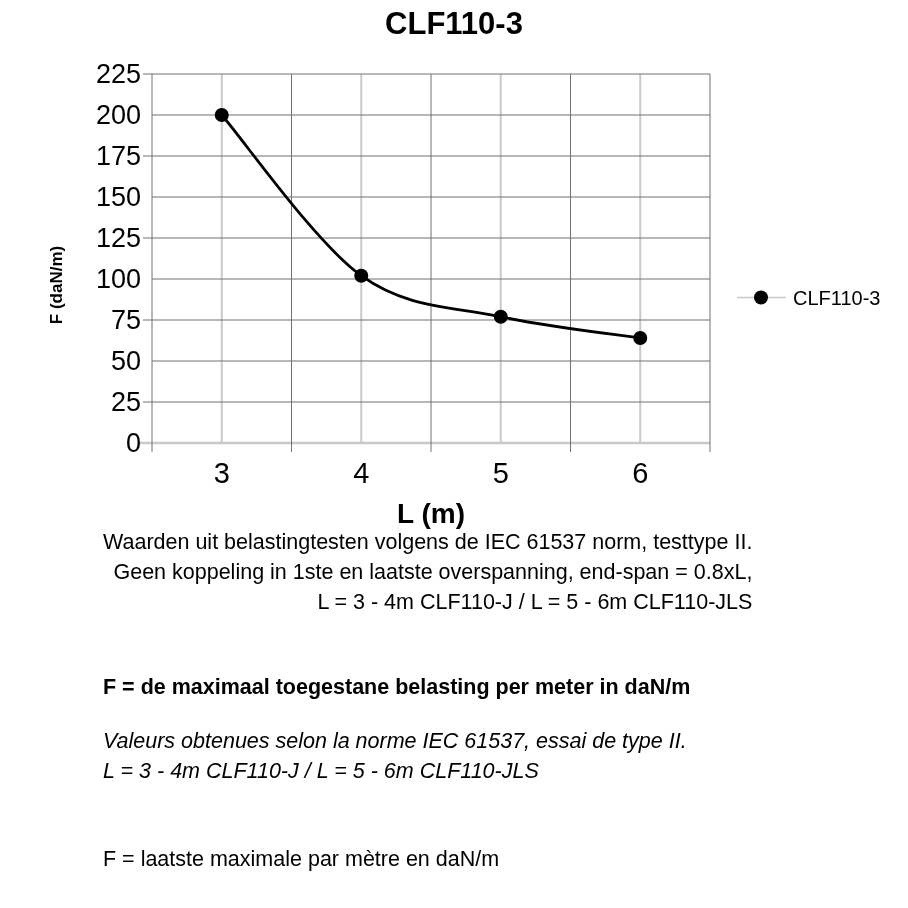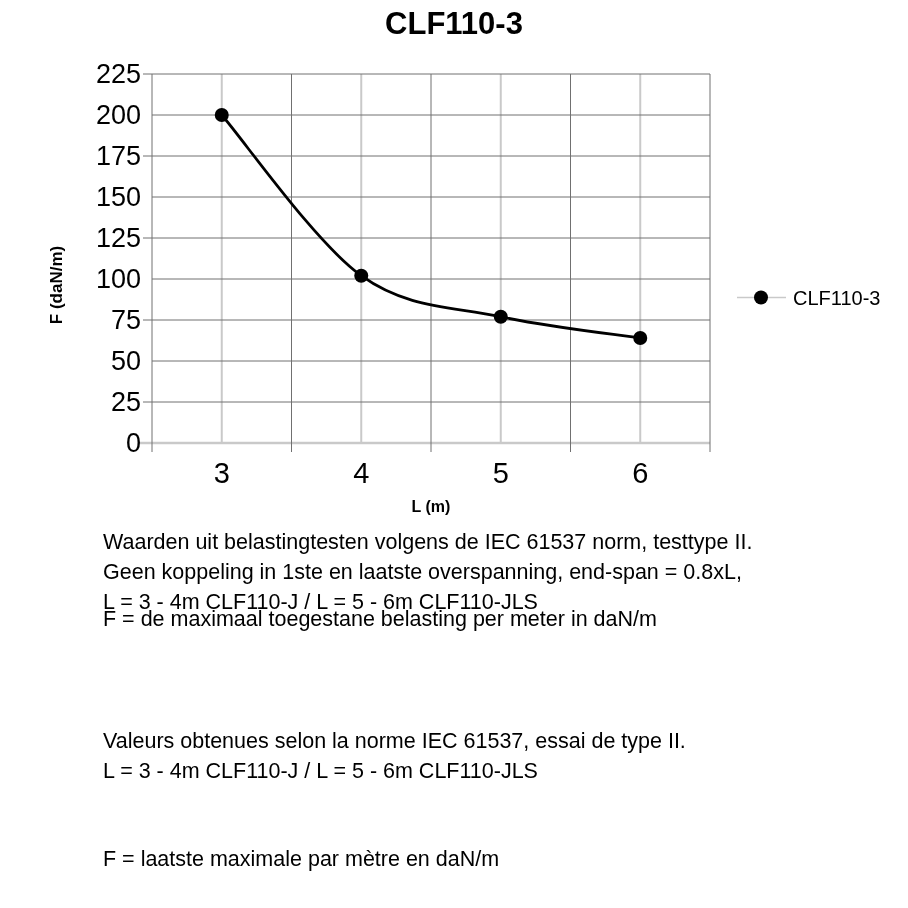--- a/index.html
+++ b/index.html
@@ -13,27 +13,27 @@
     text-align:center; font-size:31px; font-weight:700; letter-spacing:0;
   }
   .plot-svg { position:absolute; left:0; top:0; }
   .y-axis-title {
     position:absolute; left:57px; top:285px;
     transform:translate(-50%,-50%) rotate(-90deg);
     font-size:17px; font-weight:700; white-space:nowrap;
   }
   .x-axis-title {
     position:absolute; left:152px; top:498px; width:558px;
-    text-align:center; font-size:16px; font-weight:700;
+    text-align:center; font-size:28px; font-weight:700;
   }
   .notes { position:absolute; left:103px; font-size:21.5px; line-height:30px; }
   .note-line { white-space:nowrap; }
-  .block-nl-test   { top:527px; }
-  .block-nl-legend { top:604px; }
-  .block-fr-test   { top:726px; }
+  .block-nl-test   { top:527px;text-align:right; }
+  .block-nl-legend { top:672px;font-weight:bold; }
+  .block-fr-test   { top:726px;font-style:italic; }
   .block-fr-legend { top:844px; }
 </style>
 </head>
 <body>
 
 <div class="chart-title">CLF110-3</div>
 
 <svg class="plot-svg" id="plot" width="908" height="525" viewBox="0 0 908 525">
     <line x1="138" y1="443" x2="710" y2="443" stroke="#c9c9c9" stroke-width="2.5"></line>
     <line x1="221.75" y1="74" x2="221.75" y2="443" stroke="#c9c9c9" stroke-width="2"></line>

